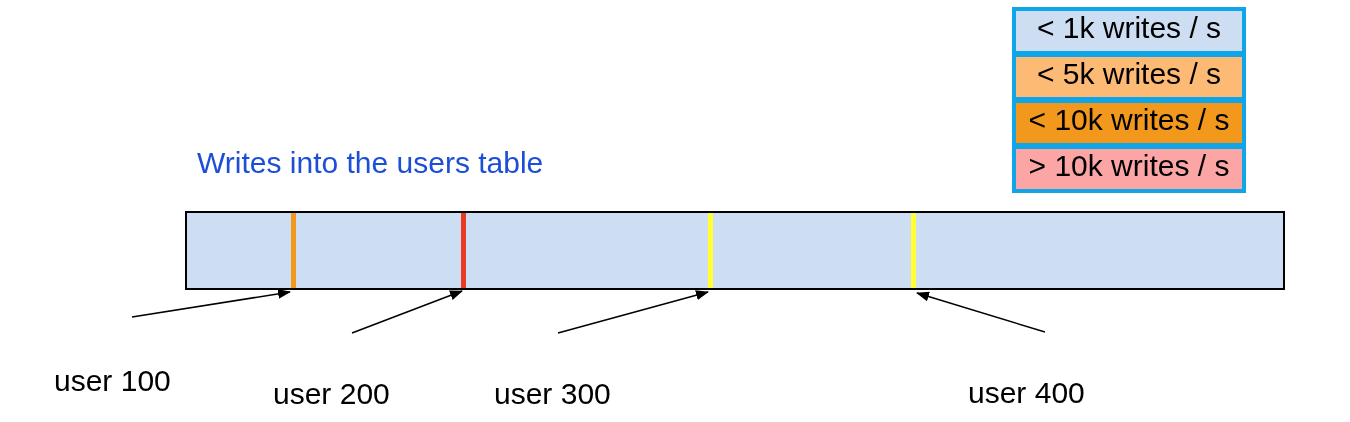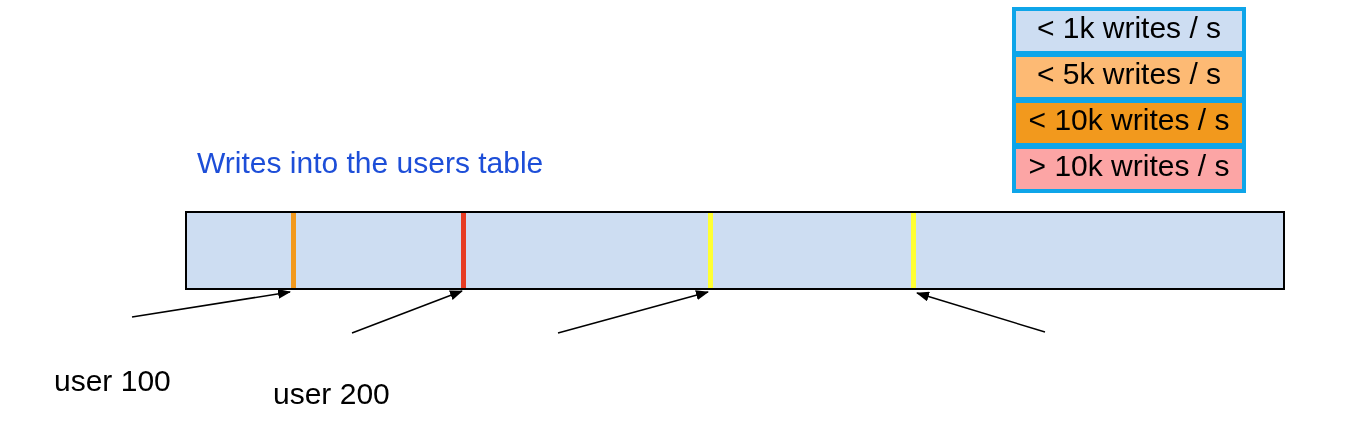--- a/index.html
+++ b/index.html
@@ -112,14 +112,16 @@
       </marker>
     </defs>
     <line stroke="#000000" stroke-width="1.5" marker-end="url(#arrowhead)" x1="132" y1="317" x2="290" y2="292"></line>
     <line stroke="#000000" stroke-width="1.5" marker-end="url(#arrowhead)" x1="352" y1="333" x2="462" y2="291"></line>
     <line stroke="#000000" stroke-width="1.5" marker-end="url(#arrowhead)" x1="558" y1="333" x2="708" y2="292"></line>
     <line stroke="#000000" stroke-width="1.5" marker-end="url(#arrowhead)" x1="1045" y1="332" x2="917" y2="293"></line>
   </svg>
 
   <div class="user-label" style="left: 54px; top: 336px;">user 100</div>
   <div class="user-label" style="left: 273px; top: 349px;">user 200</div>
+  <div class="user-label" style="left: 494px; top: 349px;">user 300</div>
+  <div class="user-label" style="left: 968px; top: 348px;">user 400</div>
 
 </div>
 
 </body></html>

